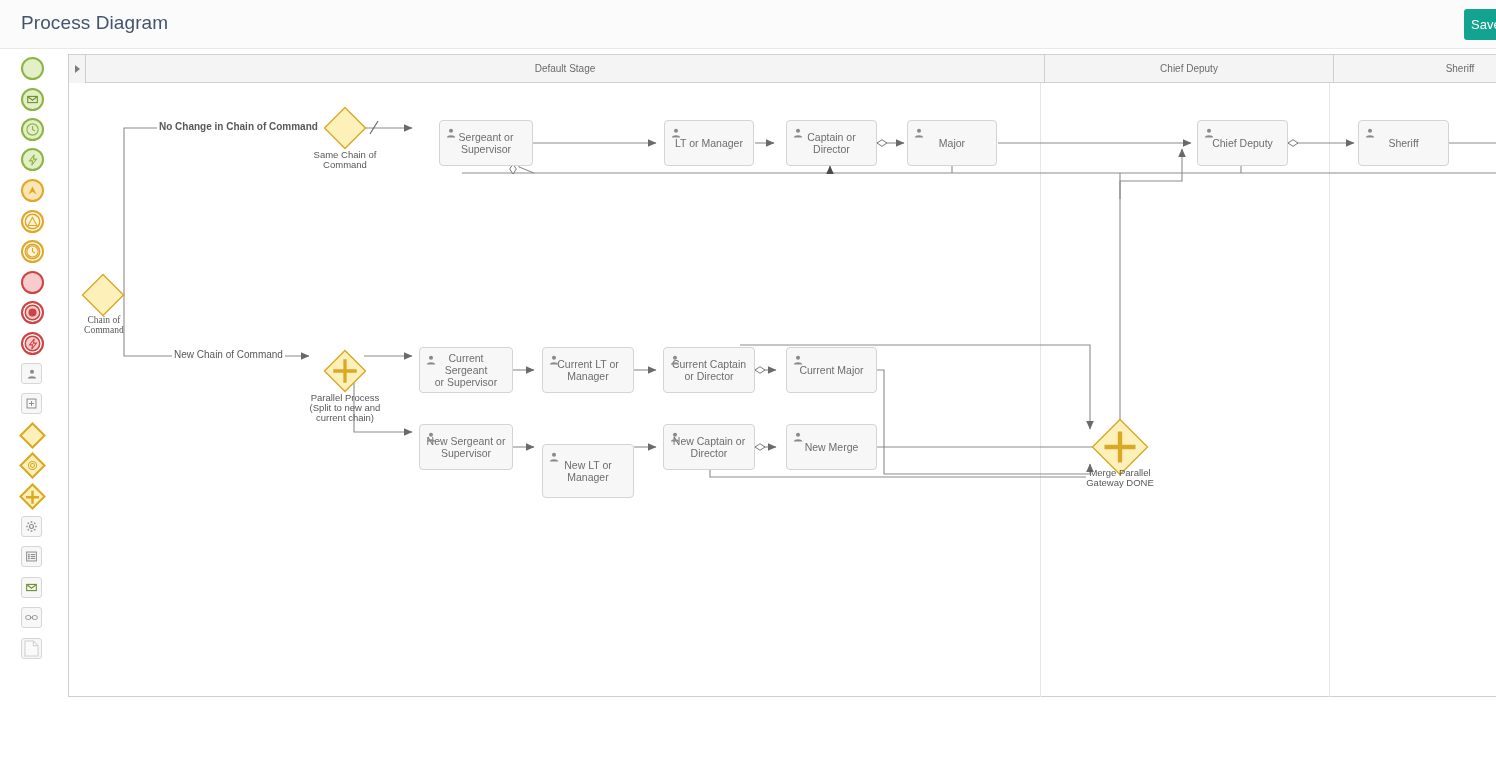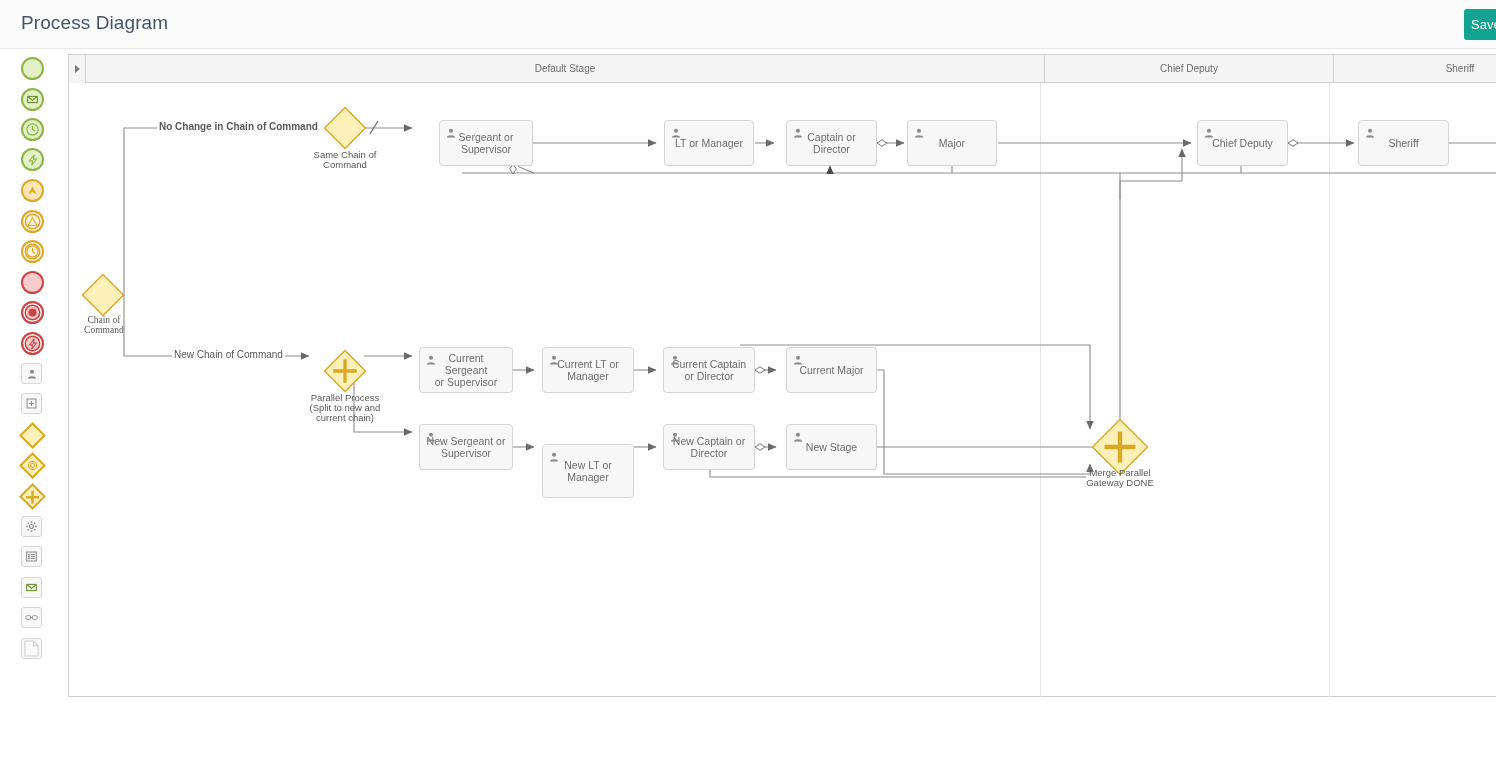--- a/index.html
+++ b/index.html
@@ -552,21 +552,21 @@
               <path d="M2.4,14 C2.8,9.8 13.2,9.8 13.6,14 z" fill="#8a8a8a"></path>
             </svg></span>
           <span class="task-label">New Captain or
 Director</span>
         </div>
         <div class="task" style="left: 722px; top: 375px; width: 91px; height: 46px;">
           <span class="task-icon"><svg width="12" height="12" viewBox="0 0 16 16">
               <circle cx="8" cy="5" r="2.7" fill="#8a8a8a"></circle>
               <path d="M2.4,14 C2.8,9.8 13.2,9.8 13.6,14 z" fill="#8a8a8a"></path>
             </svg></span>
-          <span class="task-label">New Stage</span>
+          <span class="task-label">New Merge</span>
         </div>
         <div class="gateway" style="left: 17px; top: 224px; width: 44px; height: 44px;"><svg class="gw-shape" viewBox="0 0 44 44">
       <path d="M22,1.5 L42.5,22 L22,42.5 L1.5,22 z" fill="#fdf0b8" stroke="#d9a825" stroke-width="1.4"></path>
 
     </svg><div class="gw-label" style="top: 96%; left: 52%; font-family: Liberation Serif, serif;">Chain of
 Command</div></div>
         <div class="gateway" style="left: 259px; top: 57px; width: 44px; height: 44px; text-decoration: underline;"><svg class="gw-shape" viewBox="0 0 44 44">
       <path d="M22,1.5 L42.5,22 L22,42.5 L1.5,22 z" fill="#fdf0b8" stroke="#d9a825" stroke-width="1.4"></path>
 
     </svg><div class="gw-label">Same Chain of

